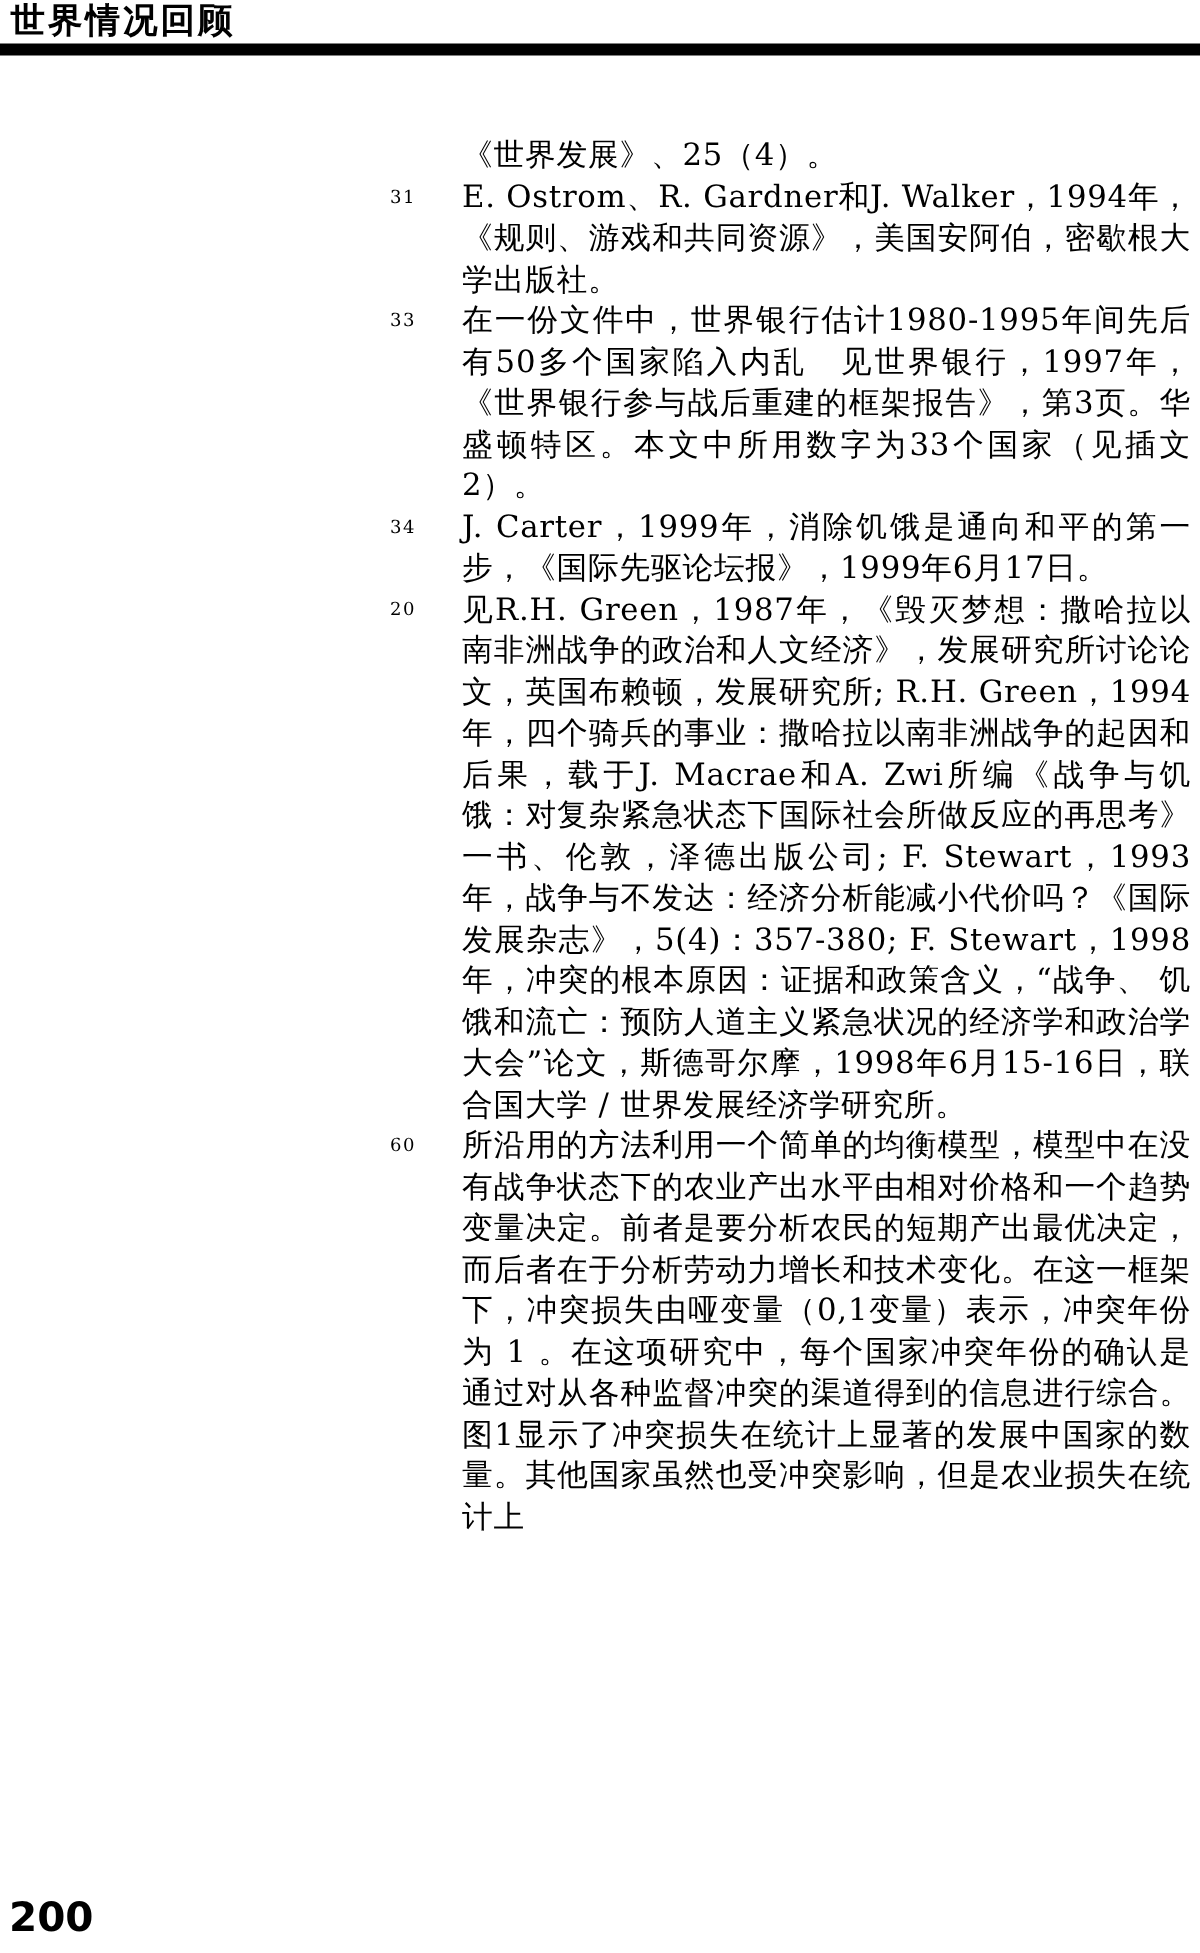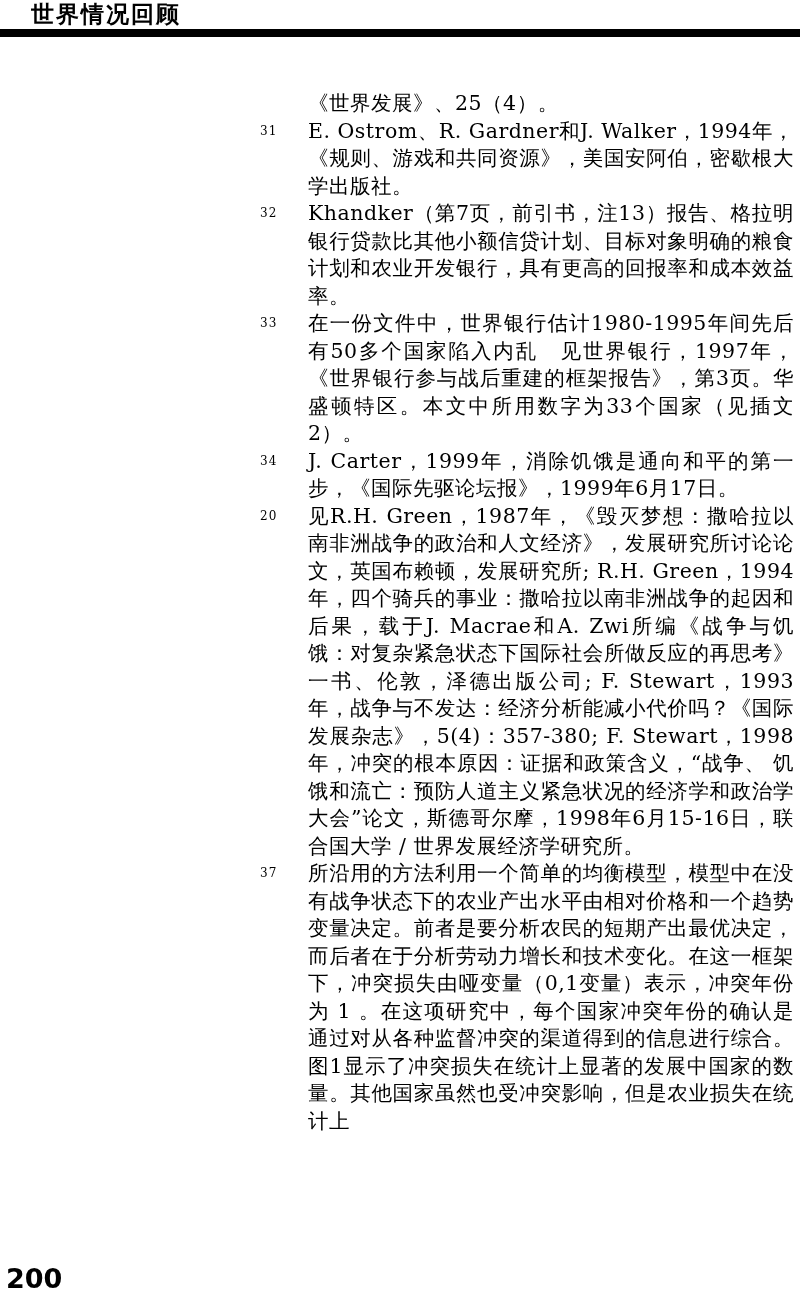--- a/index.html
+++ b/index.html
@@ -17,21 +17,20 @@
   .header-title {
     position: absolute;
     top: 1px;
     left: 7px;
     font-family: "DejaVu Sans", "Liberation Sans", sans-serif;
     font-weight: bold;
     font-size: 23px;
     letter-spacing: 2px;
     line-height: 26px;
     color: #000000;
-    margin-left: 24px;
   }
   .header-rule {
     position: absolute;
     top: 29px;
     left: 0;
     width: 800px;
     height: 8px;
     background: #000000;
   }
   .endnotes {
@@ -85,43 +84,39 @@
   <div class="note">
     <span class="note-number"></span>
     <span class="note-text">《世界发展》、25（4）。</span>
   </div>
 
   <div class="note">
     <span class="note-number">31</span>
     <span class="note-text">E. Ostrom、R. Gardner和J. Walker，1994年，《规则、游戏和共同资源》，美国安阿伯，密歇根大学出版社。</span>
   </div>
 
-  <div class="note">
-    <span class="note-number">32</span>
-    <span class="note-text">Khandker（第7页，前引书，注13）报告、格拉明银行贷款比其他小额信贷计划、目标对象明确的粮食计划和农业开发银行，具有更高的回报率和成本效益率。</span>
-  </div>
 
   <div class="note">
     <span class="note-number">33</span>
     <span class="note-text">在一份文件中，世界银行估计1980-1995年间先后有50多个国家陷入内乱　见世界银行，1997年，《世界银行参与战后重建的框架报告》，第3页。华盛顿特区。本文中所用数字为33个国家（见插文2）。</span>
   </div>
 
   <div class="note">
     <span class="note-number">34</span>
     <span class="note-text">J. Carter，1999年，消除饥饿是通向和平的第一步，《国际先驱论坛报》，1999年6月17日。</span>
   </div>
 
   <div class="note">
     <span class="note-number">20</span>
     <span class="note-text">见R.H. Green，1987年，《毁灭梦想：撒哈拉以南非洲战争的政治和人文经济》，发展研究所讨论论文，英国布赖顿，发展研究所; R.H. Green，1994年，四个骑兵的事业：撒哈拉以南非洲战争的起因和后果，载于J. Macrae和A. Zwi所编《战争与饥饿：对复杂紧急状态下国际社会所做反应的再思考》一书、伦敦，泽德出版公司; F. Stewart，1993年，战争与不发达：经济分析能减小代价吗？《国际发展杂志》，5(4)：357-380; F. Stewart，1998年，冲突的根本原因：证据和政策含义，“战争、 饥饿和流亡：预防人道主义紧急状况的经济学和政治学大会”论文，斯德哥尔摩，1998年6月15-16日，联合国大学 / 世界发展经济学研究所。</span>
   </div>
 
 
   <div class="note">
-    <span class="note-number">37</span>
+    <span class="note-number">60</span>
     <span class="note-text">所沿用的方法利用一个简单的均衡模型，模型中在没有战争状态下的农业产出水平由相对价格和一个趋势变量决定。前者是要分析农民的短期产出最优决定，而后者在于分析劳动力增长和技术变化。在这一框架下，冲突损失由哑变量（0,1变量）表示，冲突年份为 1 。在这项研究中，每个国家冲突年份的确认是通过对从各种监督冲突的渠道得到的信息进行综合。图1显示了冲突损失在统计上显著的发展中国家的数量。其他国家虽然也受冲突影响，但是农业损失在统计上</span>
   </div>
 </div>
   </main>
 
   <footer>
     <div class="page-number">200</div>
   </footer>
 
 </div>

